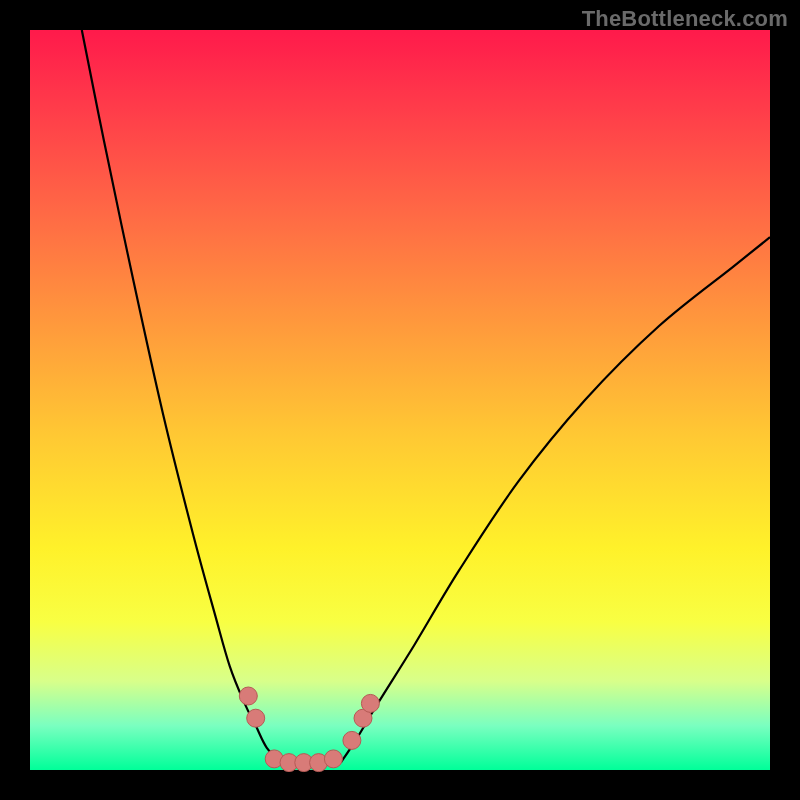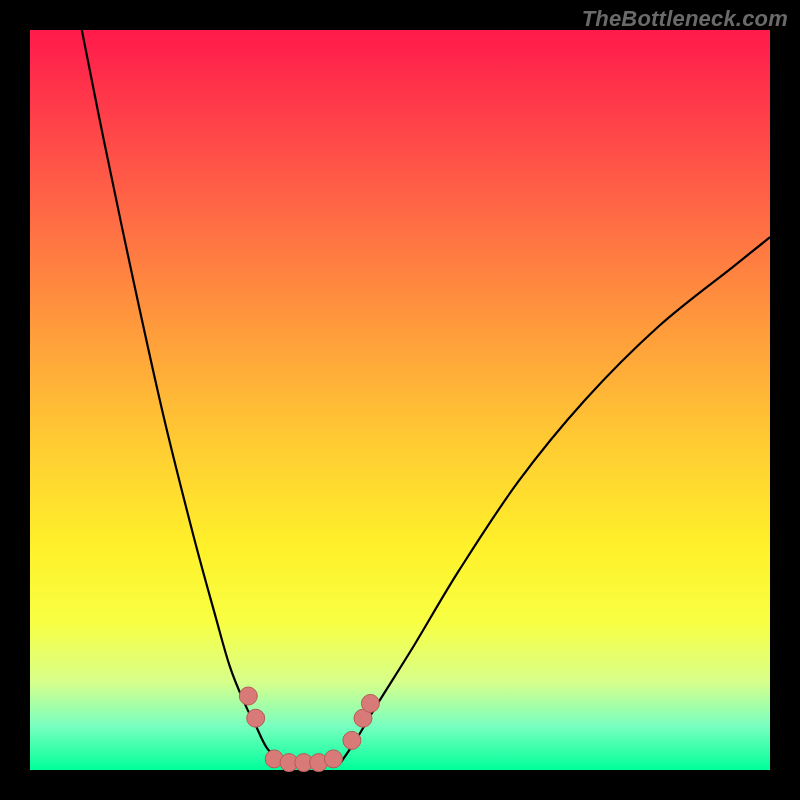--- a/index.html
+++ b/index.html
@@ -38,21 +38,20 @@
   }
   .watermark {
     position: absolute;
     top: 6px;
     right: 12px;
     font-family: Arial, Helvetica, sans-serif;
     font-size: 22px;
     font-weight: 600;
     color: #6a6a6a;
     letter-spacing: 0.2px;
-    font-style: italic;
   }
   svg.curve {
     position: absolute;
     left: 0;
     top: 0;
     width: 740px;
     height: 740px;
     overflow: visible;
   }
   .curve path {

